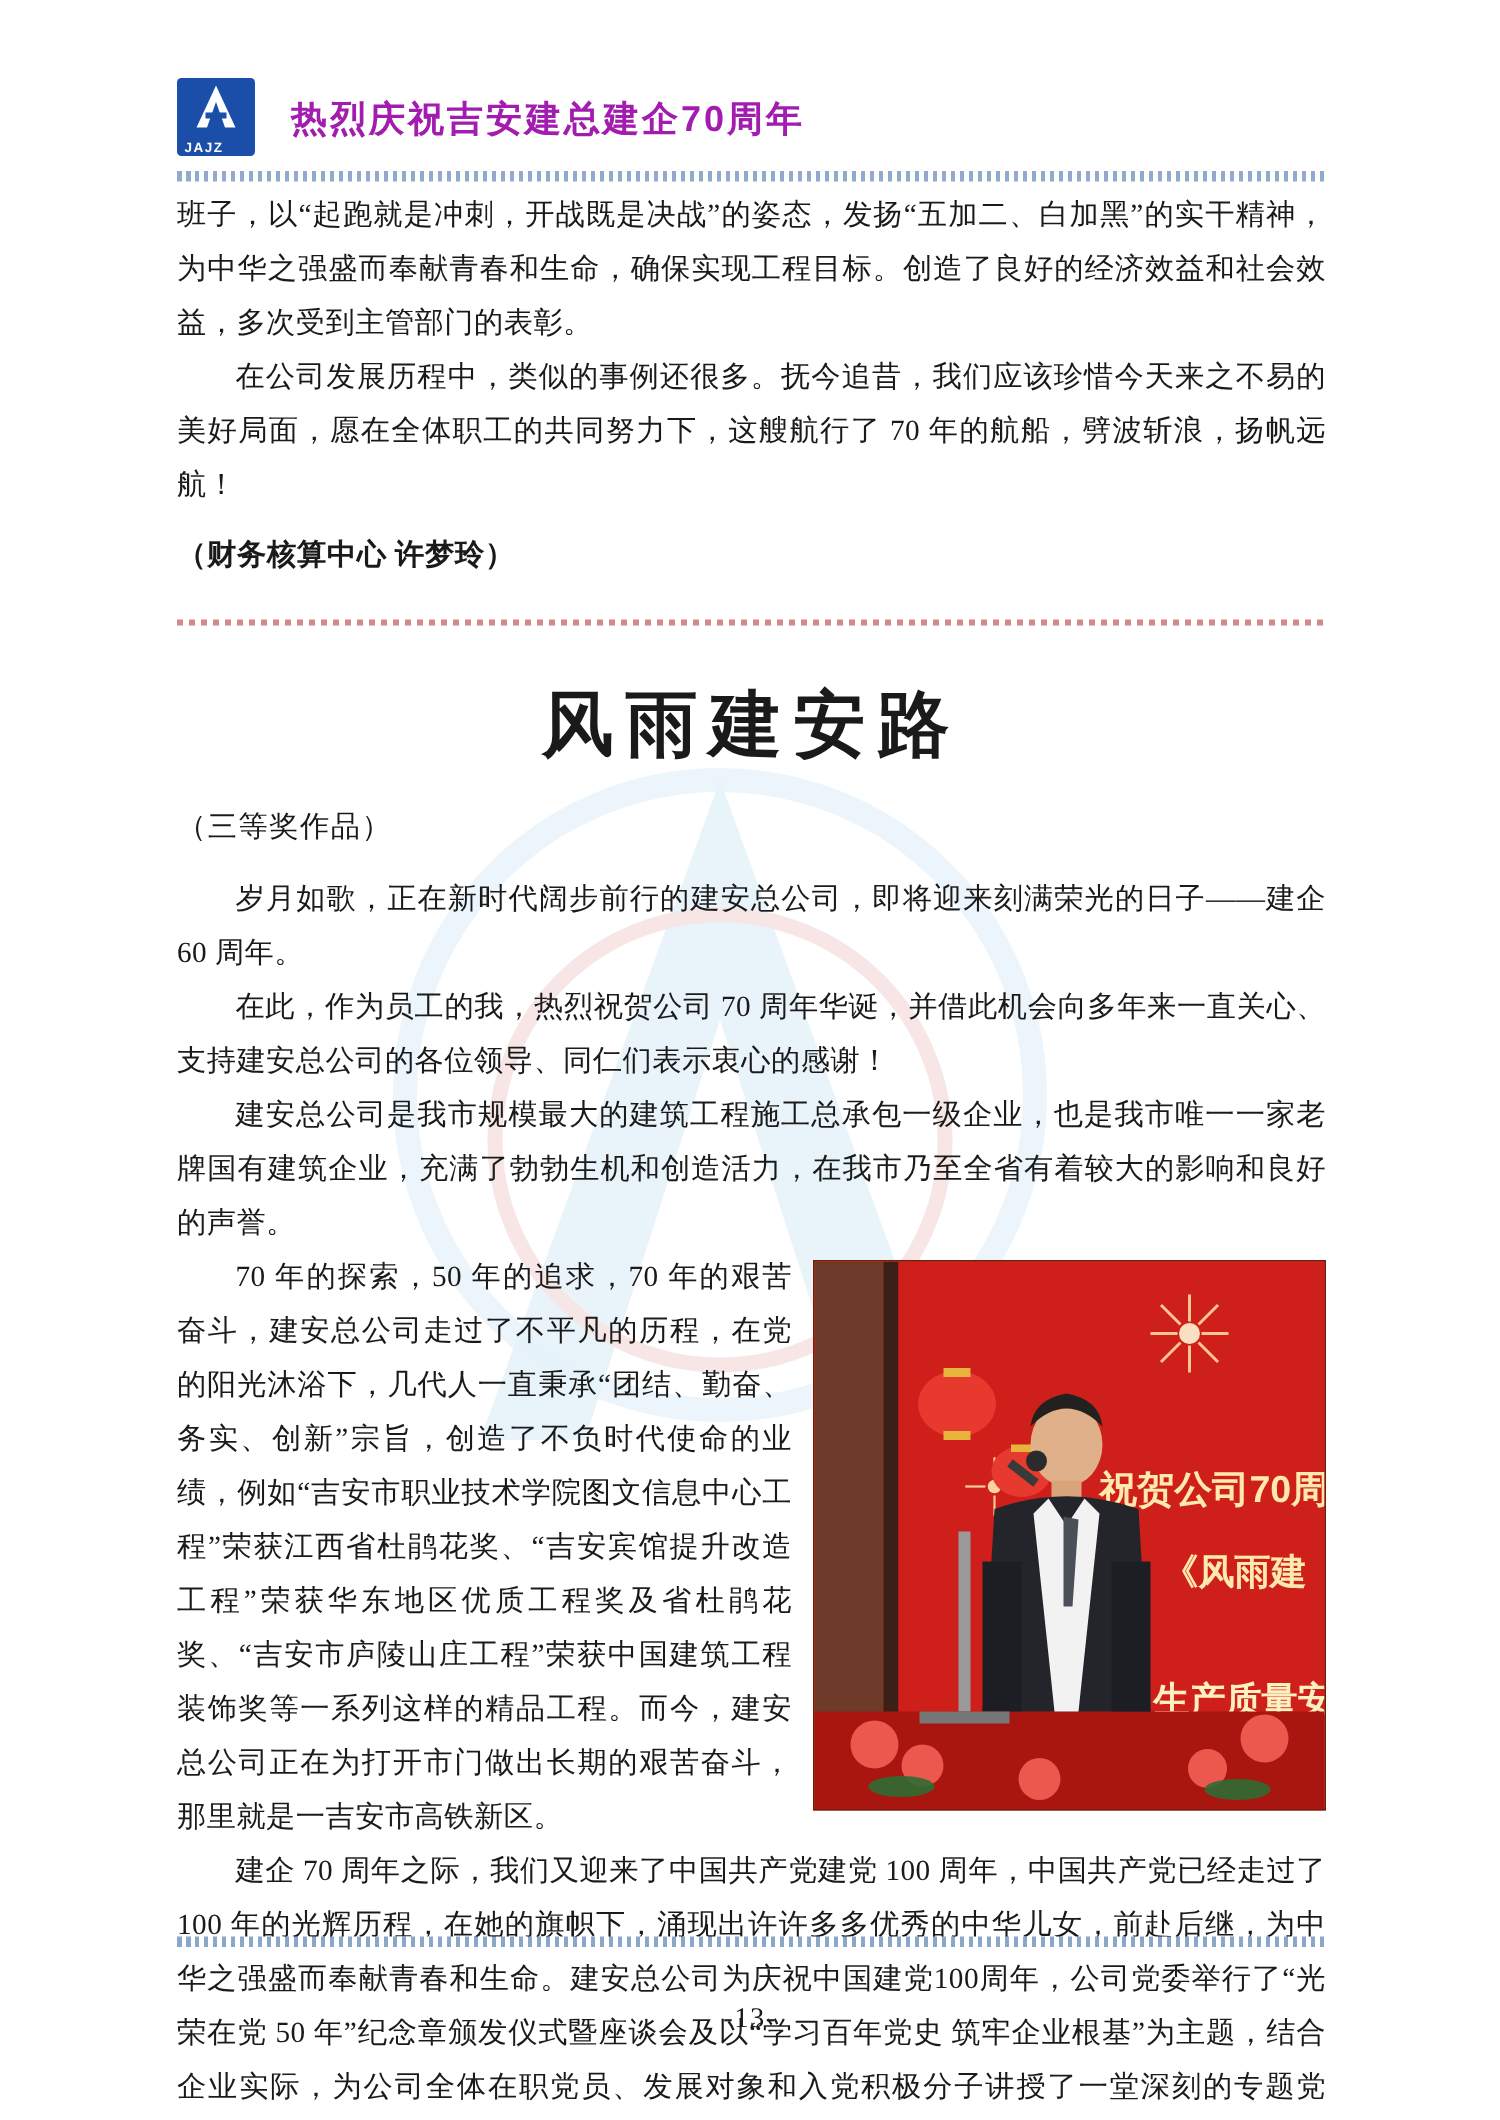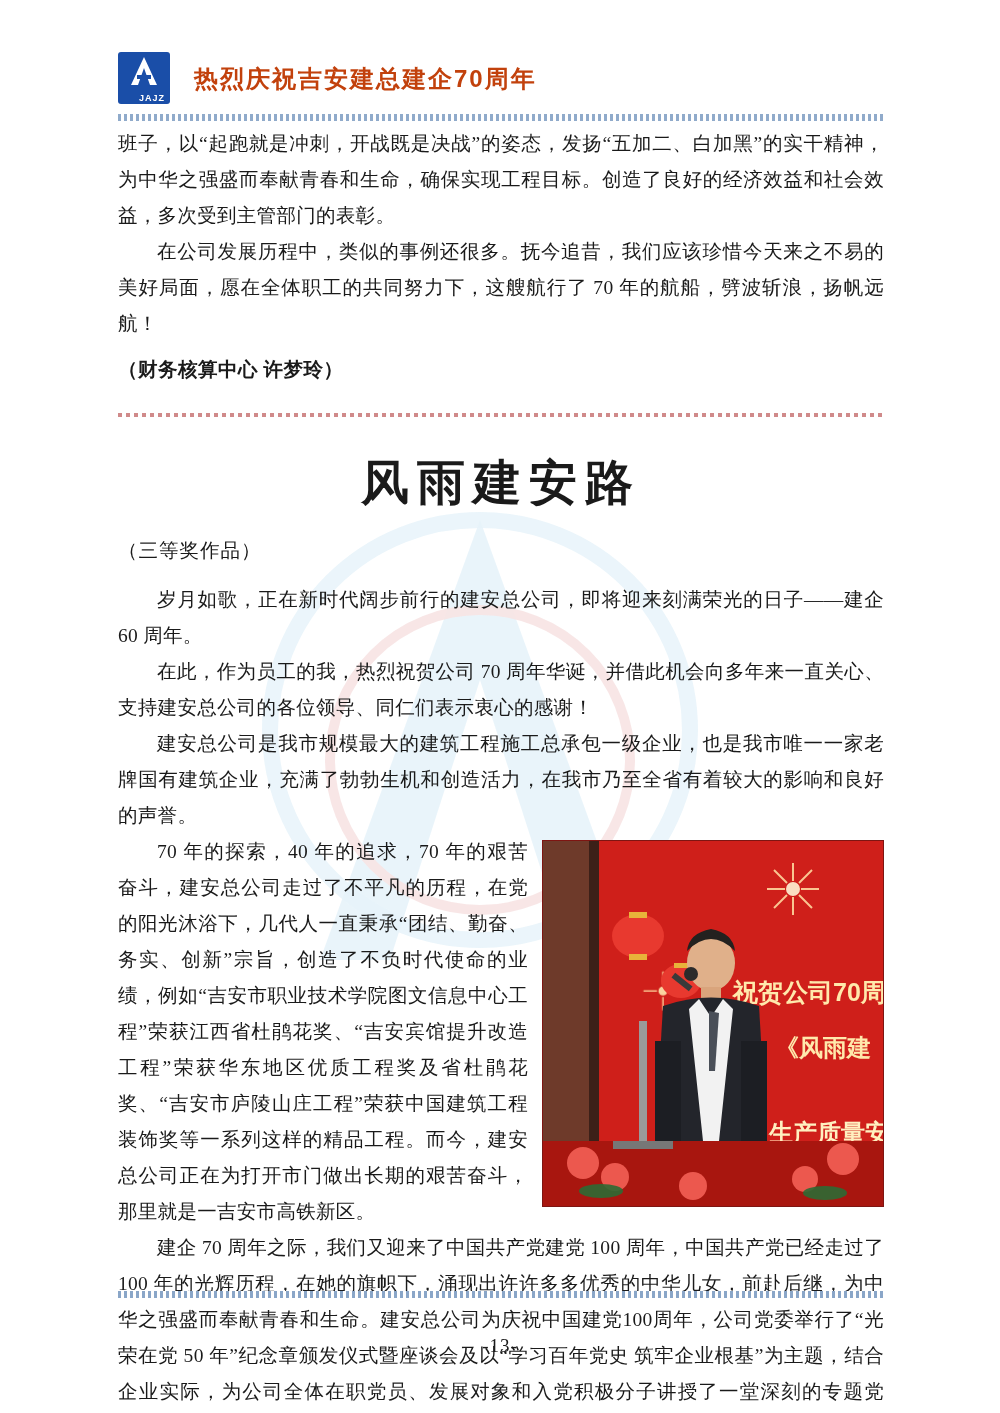--- a/index.html
+++ b/index.html
@@ -62,36 +62,36 @@
   }
   .logo-a {
     position: absolute;
     left: 10px;
     top: 3px;
     width: 32px;
     height: 32px;
   }
   .logo-text {
     position: absolute;
-    left: 16px;
+    left: 0;
     bottom: 3px;
     width: 36px;
     text-align: center;
     color: #ffffff;
     font-family: "Liberation Sans", sans-serif;
     font-size: 9px;
     font-weight: bold;
     letter-spacing: 1px;
   }
   .header-title {
     margin-left: 22px;
     font-family: "Liberation Sans", sans-serif;
     font-weight: bold;
     font-size: 24px;
-    color: #c2410c;
+    color: #a21caf;
     letter-spacing: 2px;
     white-space: nowrap;
   }
 
   .header-rule {
     position: absolute;
     left: 118px;
     top: 114px;
     width: 766px;
     height: 7px;
@@ -306,21 +306,21 @@
             <rect x="112" y="200" width="26" height="100" fill="#1c1e23"></rect>
             <rect x="198" y="200" width="26" height="100" fill="#1c1e23"></rect>
             <circle cx="148" cy="133" r="7" fill="#2b2b2b"></circle>
             <rect x="128" y="138" width="22" height="6" transform="rotate(38 139 141)" fill="#3a3a3a"></rect>
             <rect x="96" y="180" width="8" height="120" fill="#9a9a9a"></rect>
             <rect x="70" y="300" width="60" height="8" fill="#777"></rect>
           </g>
         </svg>
       </div>
 
-      <p class="indent">70 年的探索，40 年的追求，70 年的艰苦奋斗，建安总公司走过了不平凡的历程，在党的阳光沐浴下，几代人一直秉承“团结、勤奋、务实、创新”宗旨，创造了不负时代使命的业绩，例如“吉安市职业技术学院图文信息中心工程”荣获江西省杜鹃花奖、“吉安宾馆提升改造工程”荣获华东地区优质工程奖及省杜鹃花奖、“吉安市庐陵山庄工程”荣获中国建筑工程装饰奖等一系列这样的精品工程。而今，建安总公司正在为打开市门做出长期的艰苦奋斗，那里就是一吉安市高铁新区。</p>
+      <p class="indent">70 年的探索，50 年的追求，70 年的艰苦奋斗，建安总公司走过了不平凡的历程，在党的阳光沐浴下，几代人一直秉承“团结、勤奋、务实、创新”宗旨，创造了不负时代使命的业绩，例如“吉安市职业技术学院图文信息中心工程”荣获江西省杜鹃花奖、“吉安宾馆提升改造工程”荣获华东地区优质工程奖及省杜鹃花奖、“吉安市庐陵山庄工程”荣获中国建筑工程装饰奖等一系列这样的精品工程。而今，建安总公司正在为打开市门做出长期的艰苦奋斗，那里就是一吉安市高铁新区。</p>
       <p class="indent">建企 70 周年之际，我们又迎来了中国共产党建党 100 周年，中国共产党已经走过了 100 年的光辉历程，在她的旗帜下，涌现出许许多多优秀的中华儿女，前赴后继，为中华之强盛而奉献青春和生命。建安总公司为庆祝中国建党100周年，公司党委举行了“光荣在党 50 年”纪念章颁发仪式暨座谈会及以“学习百年党史  筑牢企业根基”为主题，结合企业实际，为公司全体在职党员、发展对象和入党积极分子讲授了一堂深刻的专题党课。建安总公司 70 年来培养了一批批优秀的共产党员，省劳模、市劳模就是最好的印证。</p>
 
     </div>
   </div>
 
   <div class="footer-rule"></div>
   <div class="page-number">-13-</div>
 </div>
 
 </body></html>

